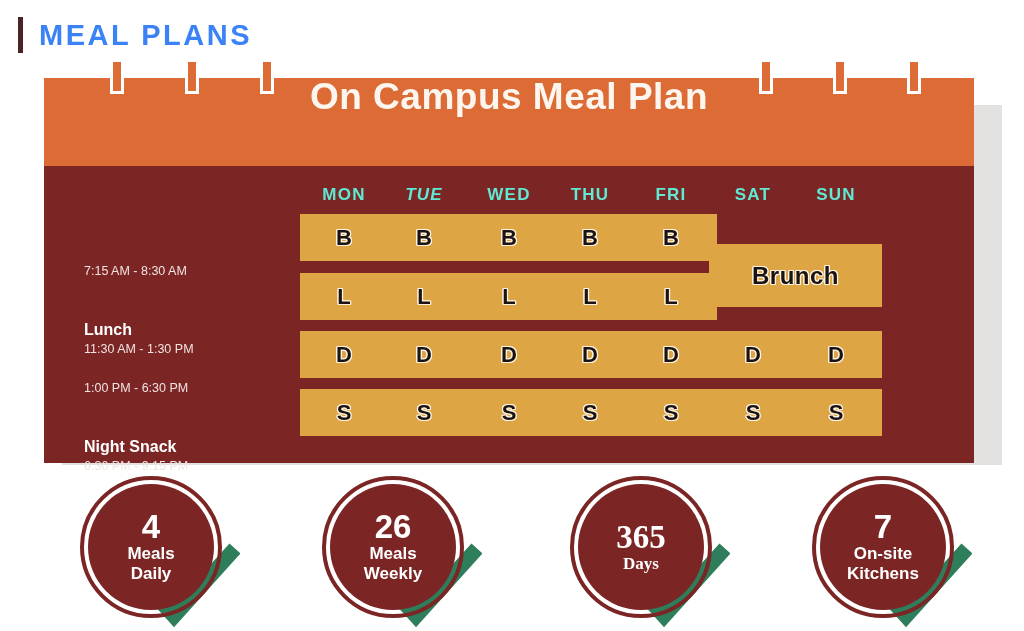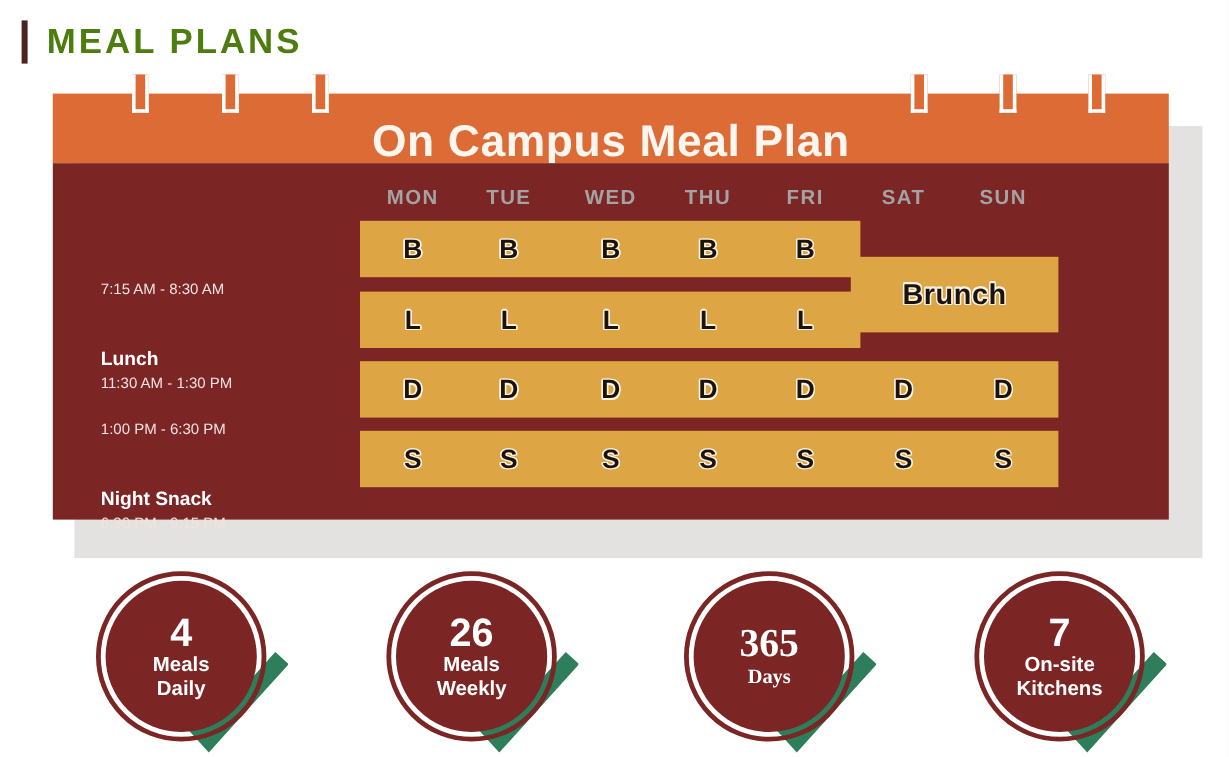--- a/index.html
+++ b/index.html
@@ -30,21 +30,21 @@
     display: flex;
     align-items: center;
   }
   .heading-rule {
     width: 5px;
     height: 36px;
     background: #4b2322;
     margin-right: 16px;
   }
   .heading-text {
-    color: #4d7c0f;
+    color: #3b82f6;
     font-size: 29px;
     font-weight: bold;
     letter-spacing: 2.5px;
     line-height: 1;
     white-space: nowrap;
   }
 
   
   .shadow-panel {
     position: absolute;
@@ -71,24 +71,24 @@
   
   .card {
     position: absolute;
     left: 44px;
     top: 78px;
     width: 930px;
     height: 367px;
     z-index: 3;
   }
   .card-header {
-    height: 58px;
+    height: 88px;
     background: #dd6b36;
     display: flex;
-    align-items: flex-end;
+    align-items: flex-start;
     justify-content: center;
   }
   .card-title {
     color: #fdf6ef;
     font-size: 37px;
     font-weight: bold;
     letter-spacing: 0.5px;
     line-height: 1;
   }
   .card-body {
@@ -104,21 +104,21 @@
     top: 18px;
     width: 660px;
     height: 22px;
   }
   .day-label {
     position: absolute;
     top: 0;
     width: 90px;
     margin-left: -45px;
     text-align: center;
-    color: #a3a3a3;
+    color: #5eead4;
     font-size: 17px;
     font-weight: bold;
     letter-spacing: 1.2px;
     line-height: 22px;
   }
 
   
   .meal-labels {
     position: absolute;
     left: 40px;
@@ -271,21 +271,21 @@
   <div class="card">
 
     <div class="card-header">
       <div class="card-title">On Campus Meal Plan</div>
     </div>
 
     <div class="card-body">
 
       <div class="day-headers">
           <div class="day-label" style="left: 44px;">MON</div>
-          <div class="day-label" style="left: 124px;">TUE</div>
+          <div class="day-label" style="left: 124px; font-style: italic;">TUE</div>
           <div class="day-label" style="left: 209px;">WED</div>
           <div class="day-label" style="left: 290px;">THU</div>
           <div class="day-label" style="left: 371px;">FRI</div>
           <div class="day-label" style="left: 453px;">SAT</div>
           <div class="day-label" style="left: 536px;">SUN</div>
         </div>
 
       <div class="meal-labels">
           <div class="meal-label-block" style="top: 50px;">
             <div class="meal-time">7:15 AM - 8:30 AM</div>

